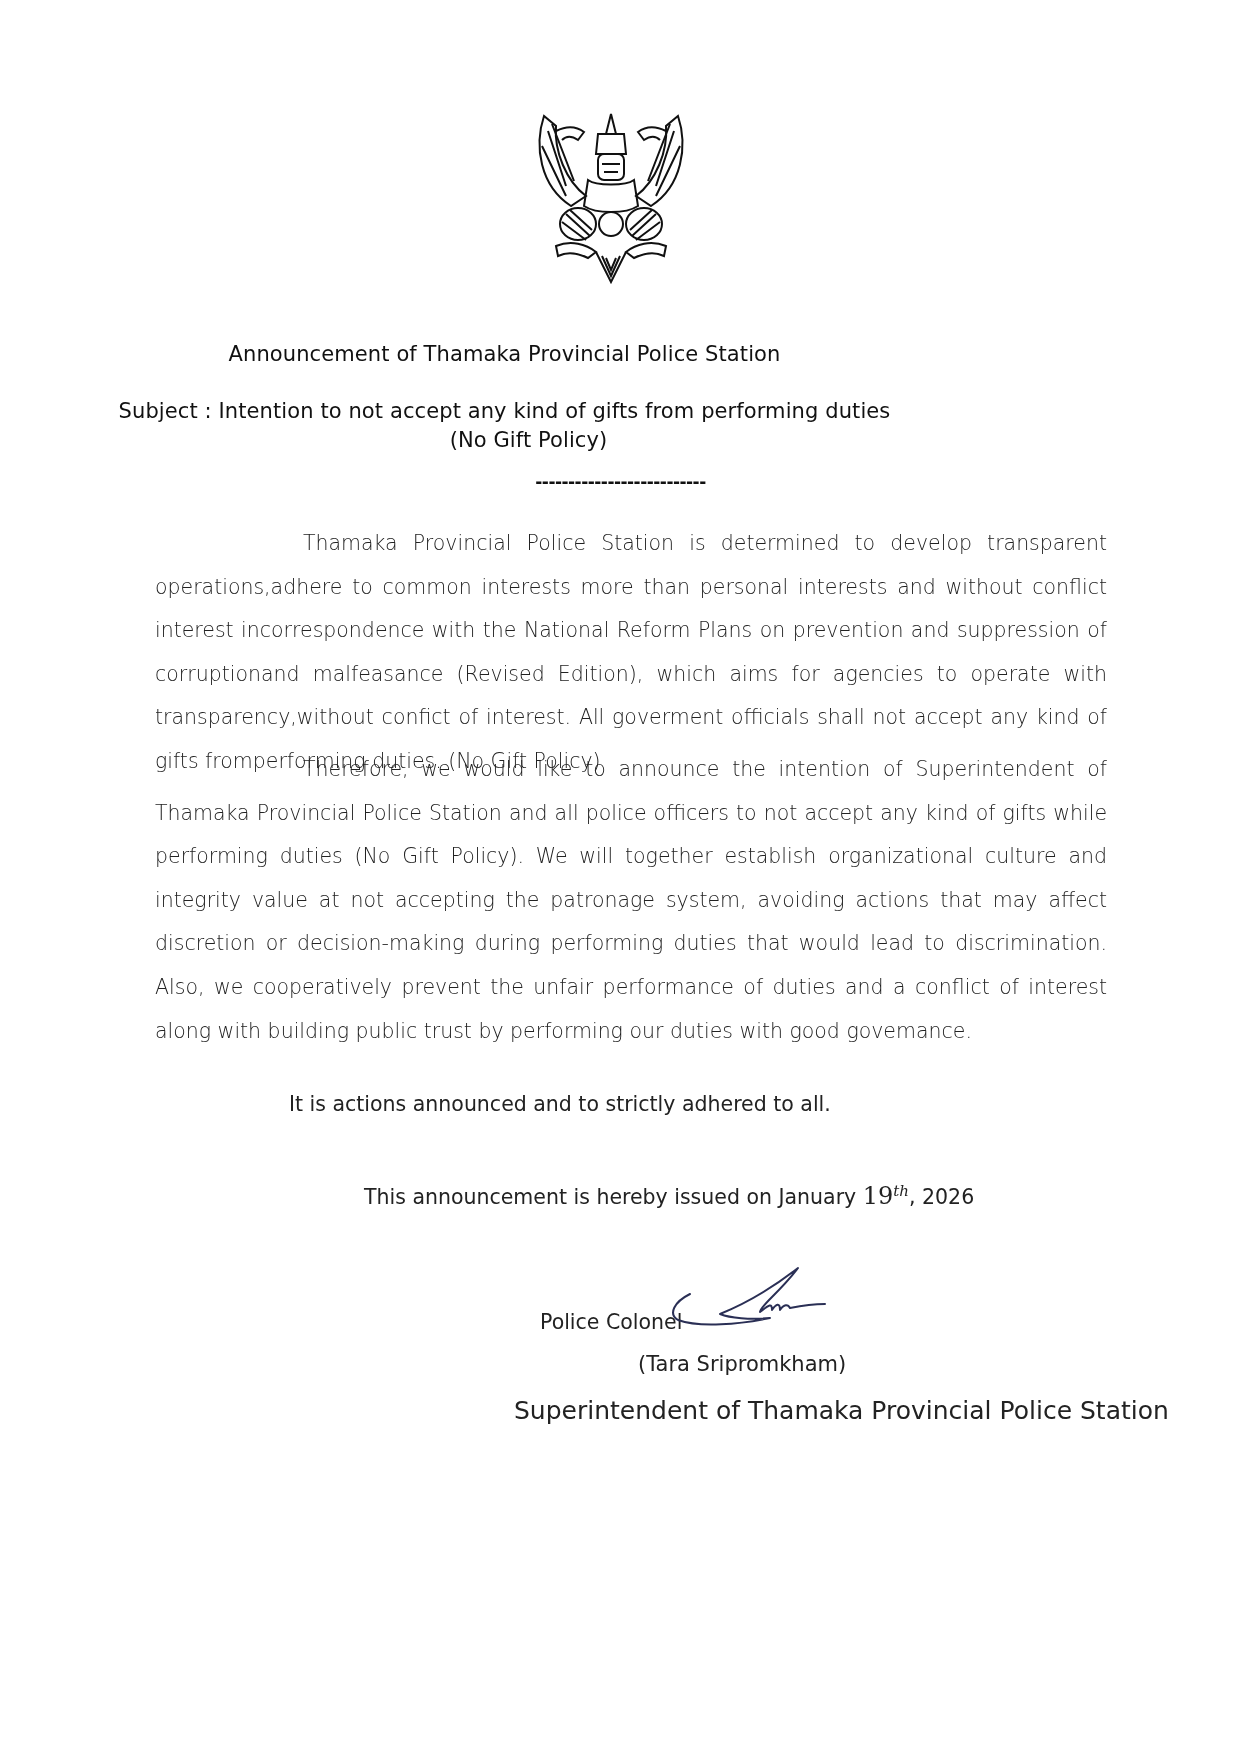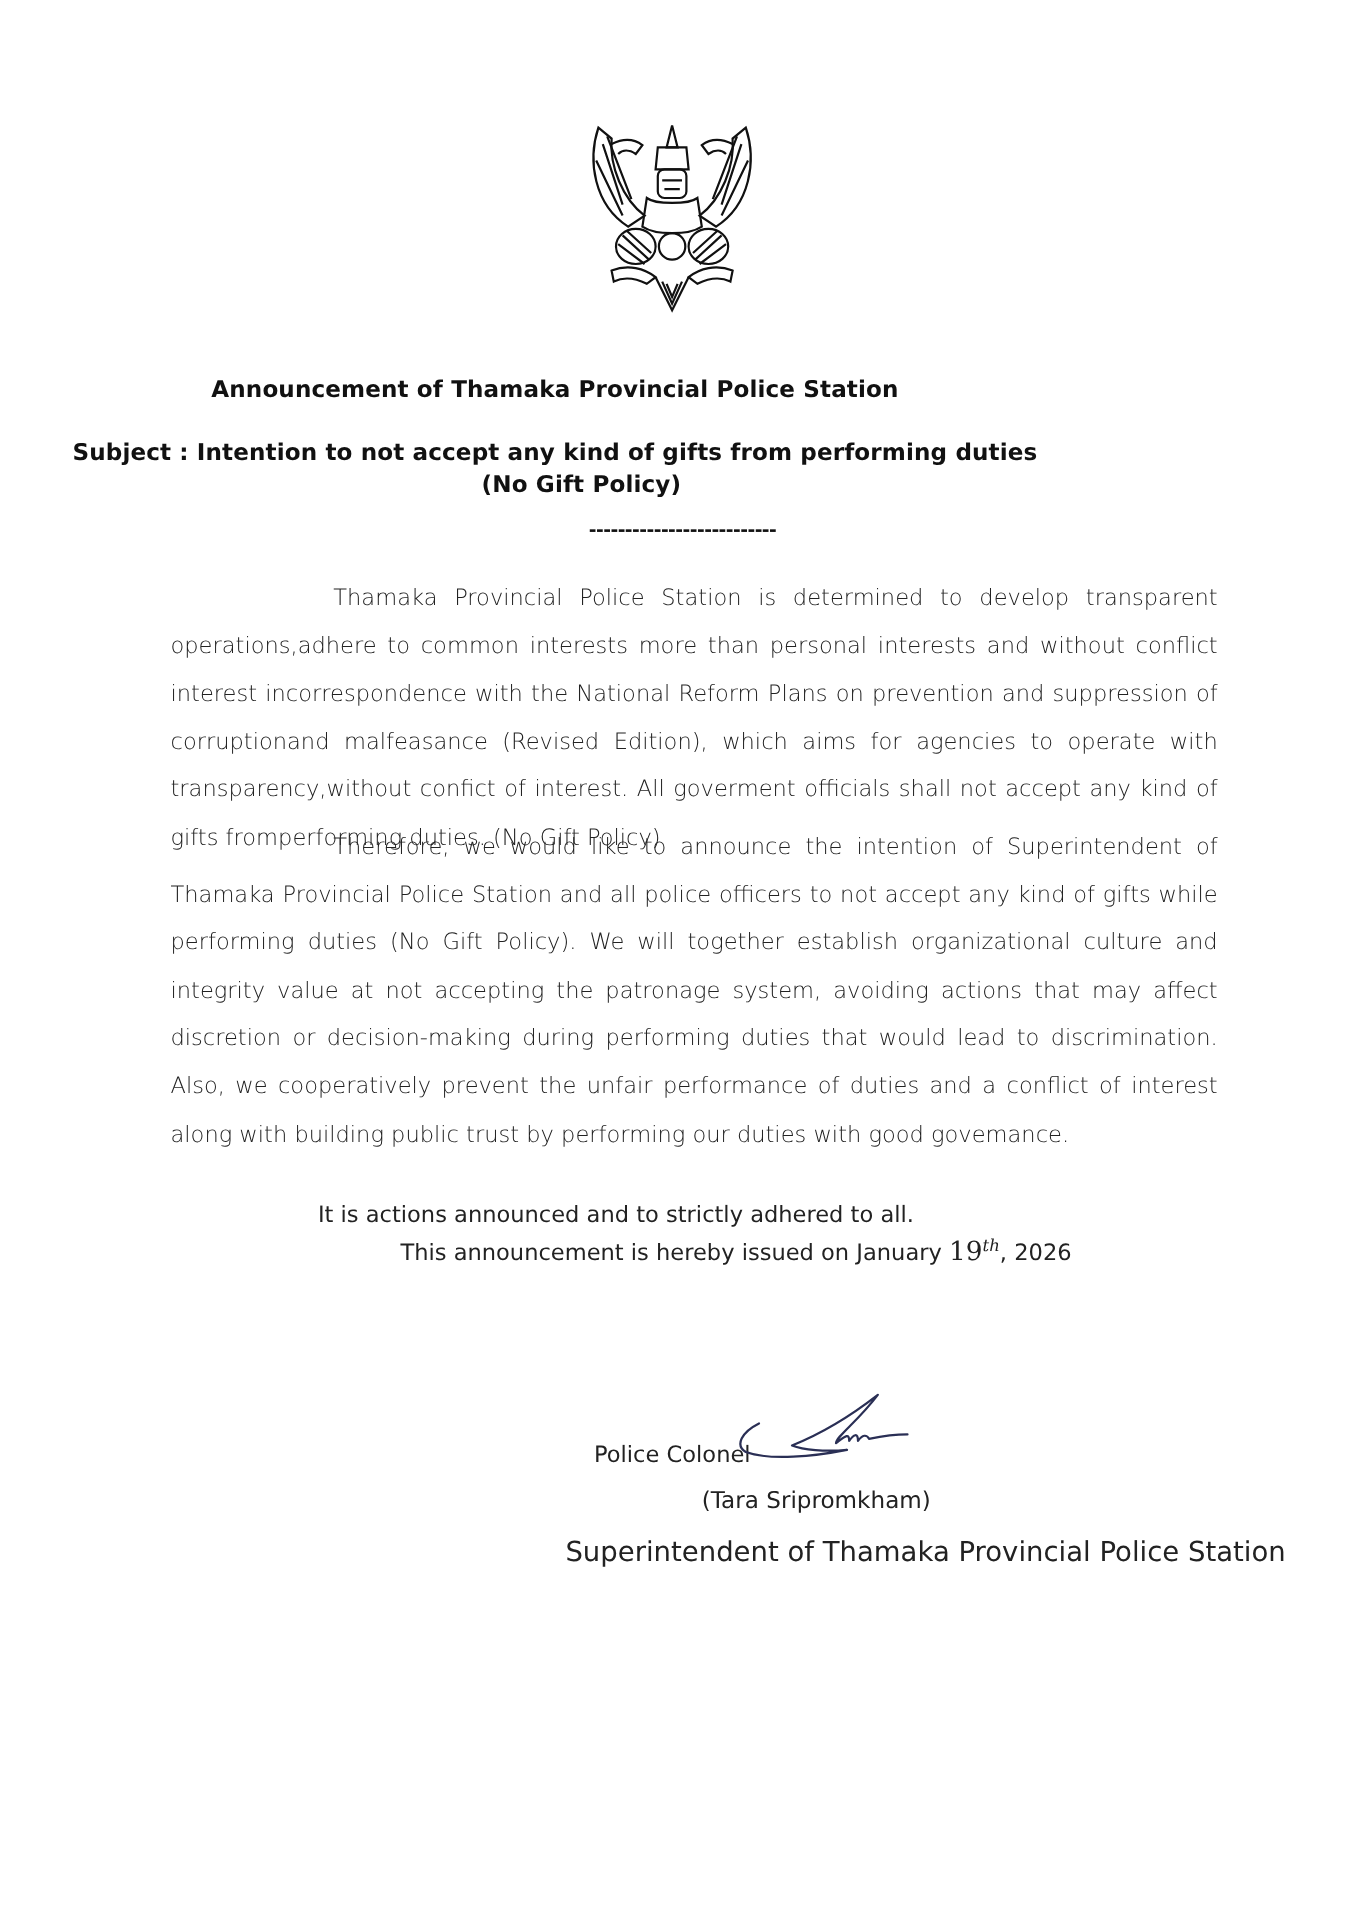--- a/index.html
+++ b/index.html
@@ -21,21 +21,21 @@
       top: 106px;
       width: 170px;
       height: 180px;
     }
     .heading {
       position: absolute;
       left: 0;
       width: 1009px;
       text-align: center;
       font-size: 21px;
-      font-weight: bold;
+      font-weight: normal;
       color: #111;
       letter-spacing: 0.1px;
     }
     .h1 { top: 342px; }
     .h2 { top: 399px; }
     .h3 { top: 428px; padding-left: 24px; }
     .divider {
       position: absolute;
       left: 0;
       width: 1241px;
@@ -63,21 +63,21 @@
     .closing {
       position: absolute;
       left: 289px;
       top: 1092px;
       font-size: 20.5px;
       color: #222;
     }
     .issued {
       position: absolute;
       left: 364px;
-      top: 1123px;
+      top: 1182px;
       font-size: 20.5px;
       color: #222;
     }
     .issued .day {
       font-family: "DejaVu Serif", serif;
       font-size: 24px;
     }
     .issued sup {
       font-family: "DejaVu Serif", serif;
       font-style: italic;

